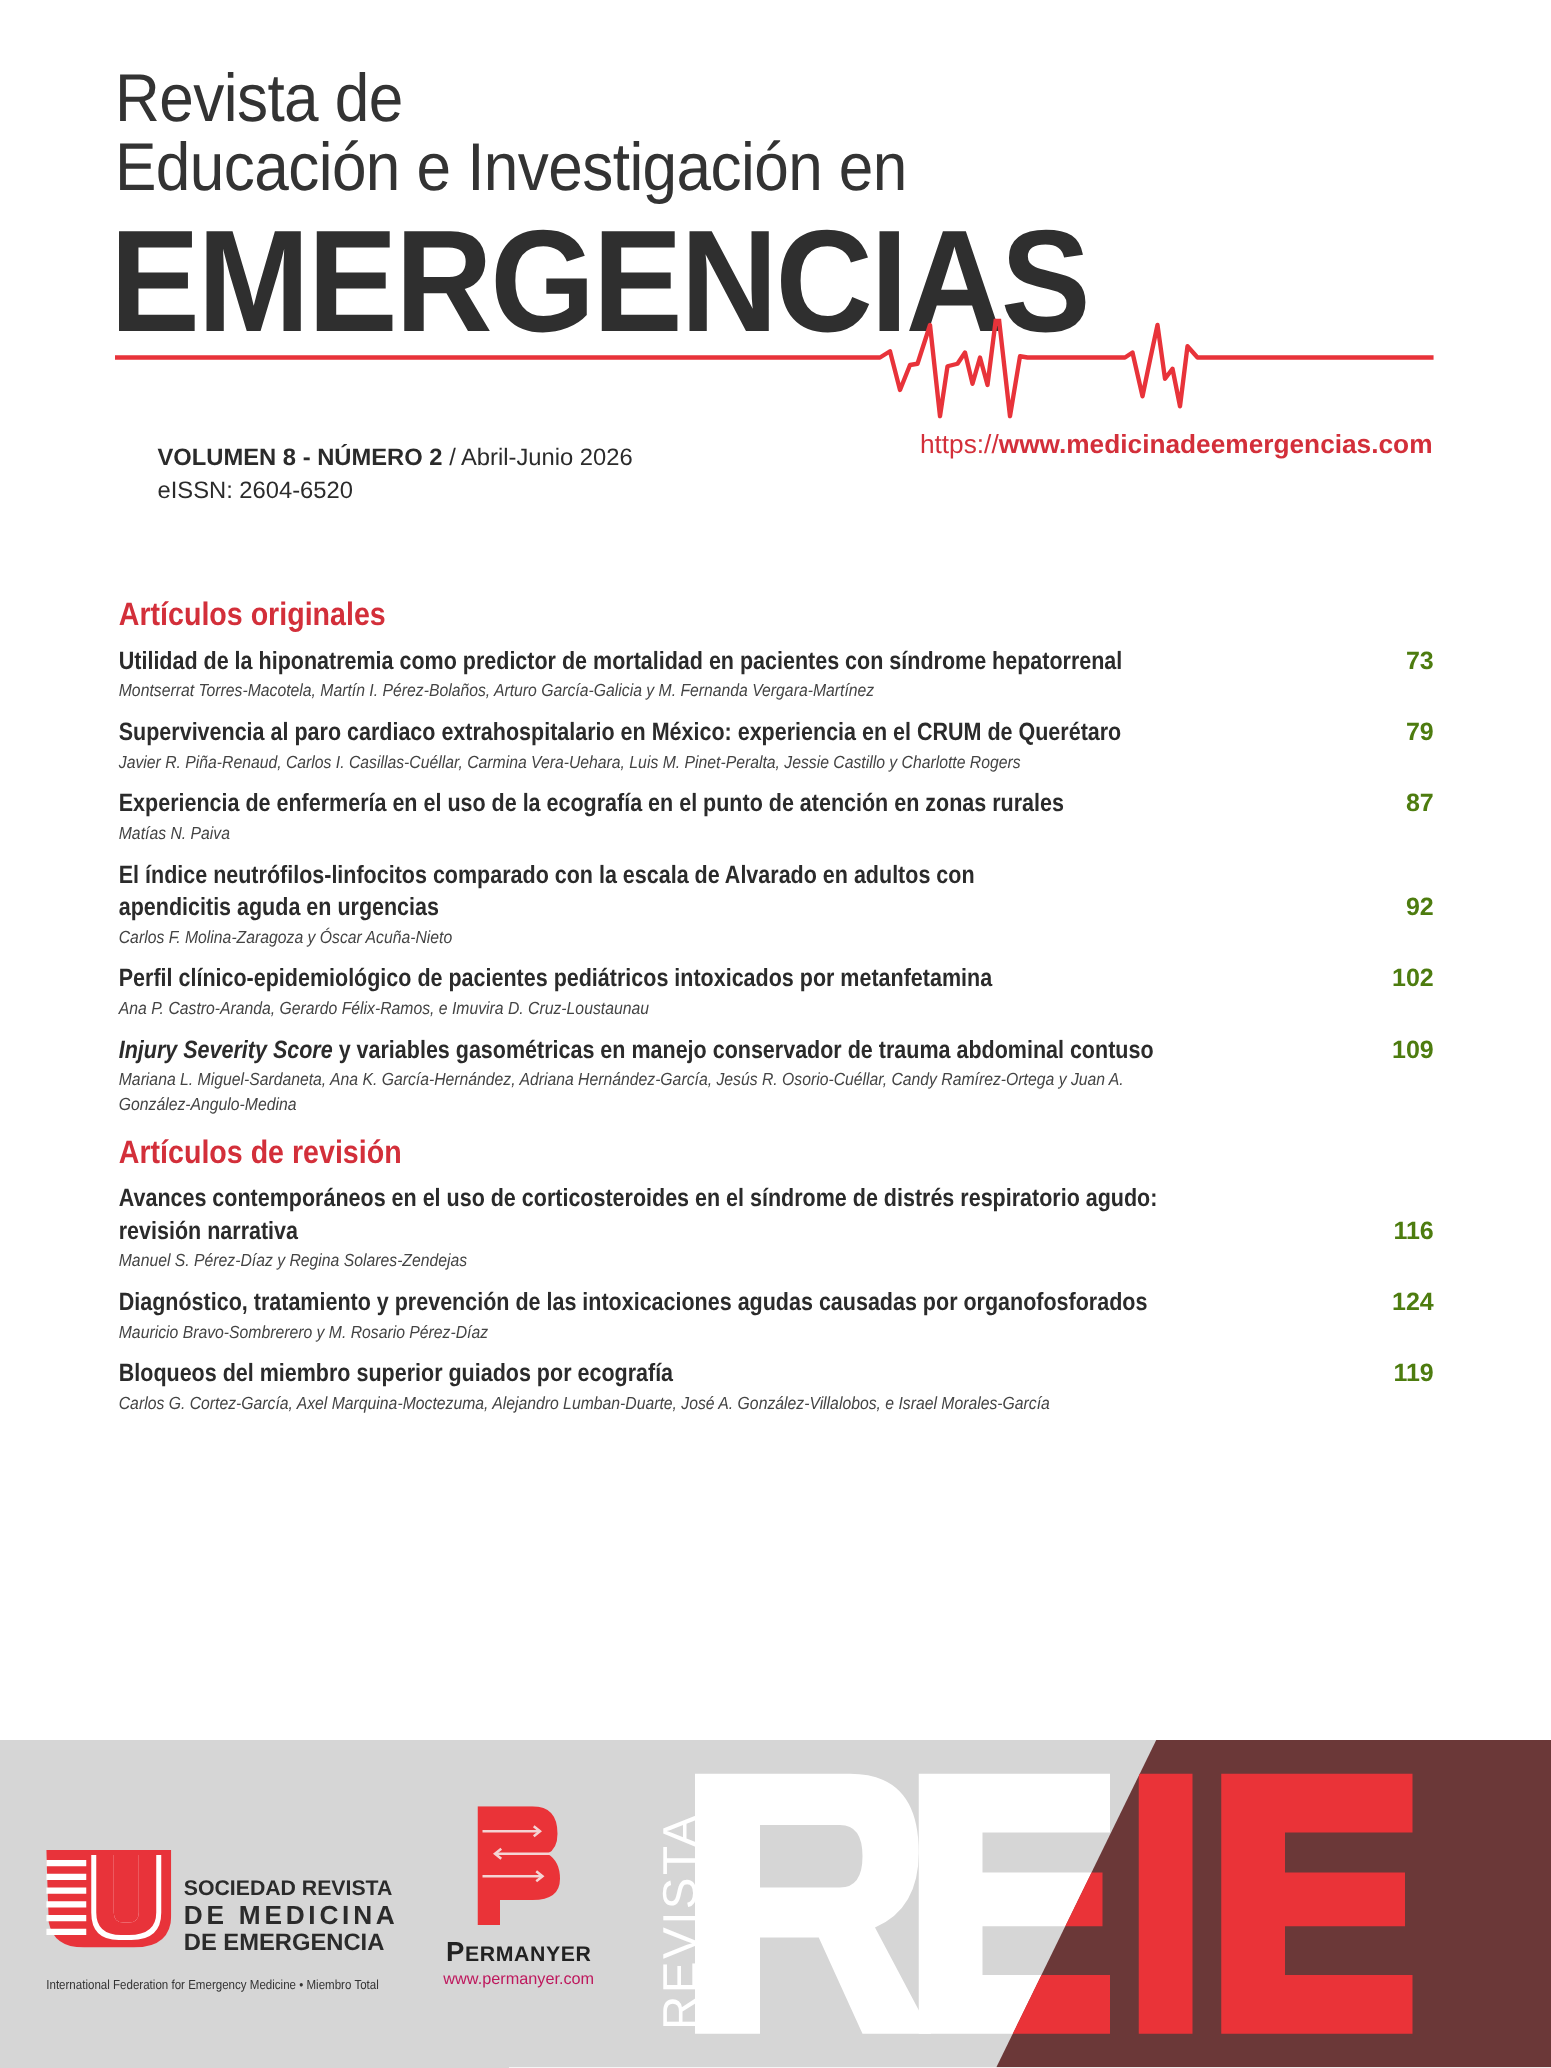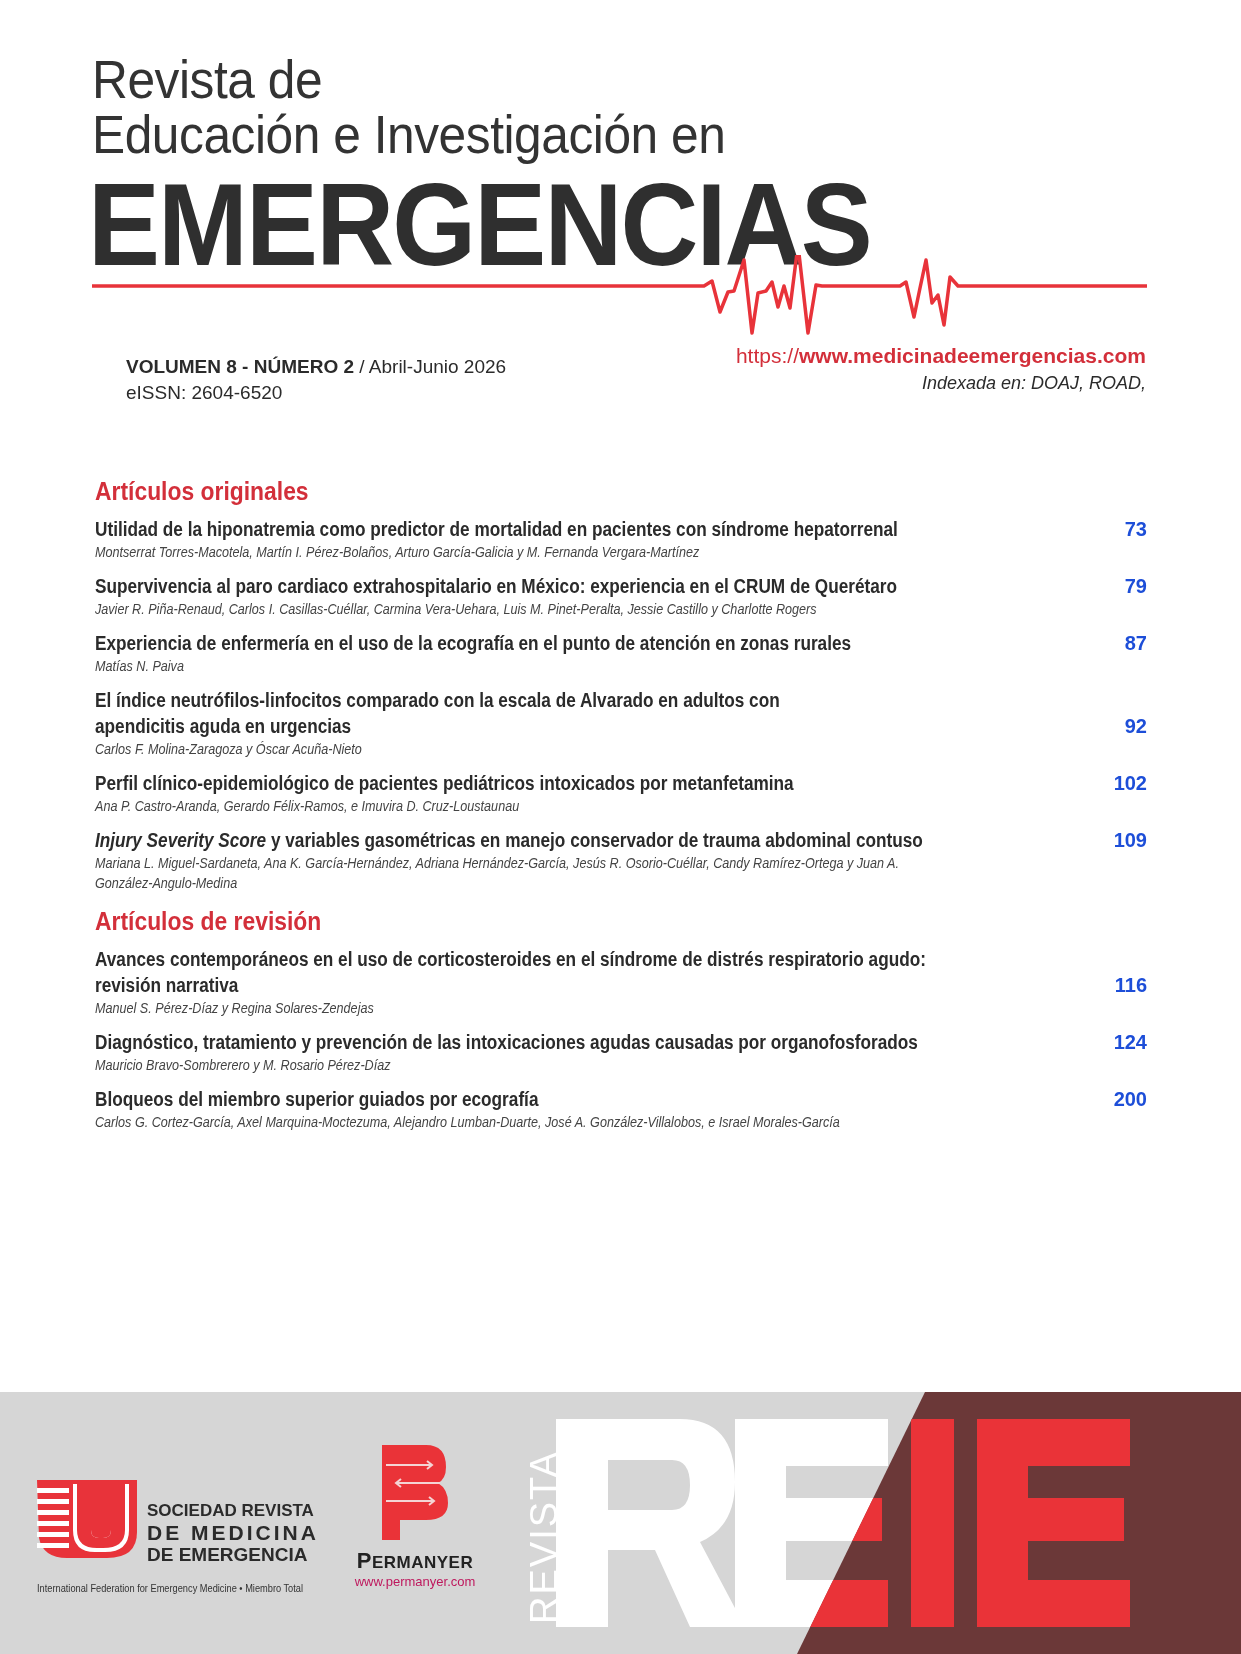--- a/index.html
+++ b/index.html
@@ -41,21 +41,21 @@
   .entry-title {
     font-size: 20px; line-height: 26px; font-weight: bold; color: #2b2b2b;
     transform: scaleX(0.86); transform-origin: left; width: 116%;
   }
   .entry-title i { font-style: italic; }
   .entry-authors {
     font-size: 14px; line-height: 20px; font-style: italic; color: #444;
     transform: scaleX(0.9); transform-origin: left; width: 111%;
   }
   .entry-page {
-    position: absolute; right: 0; font-size: 20px; font-weight: bold; color: #1d4ed8;
+    position: absolute; right: 0; font-size: 20px; font-weight: bold; color: #4d7c0f;
     line-height: 26px;
   }
 
   .footer { position: absolute; left: 0; top: 1392px; width: 1241px; height: 262px; background: #d6d6d6; overflow: hidden; }
   .smme { position: absolute; left: 37px; top: 1480px; }
   .smme-text { position: absolute; left: 110px; top: 20px; font-weight: bold; color: #2b2b2b; line-height: 22px; white-space: nowrap; }
   .smme-text .l1 { font-size: 17px; }
   .smme-text .l2 { font-size: 21px; letter-spacing: 3px; }
   .smme-text .l3 { font-size: 19px; }
   .smme-sub { position: absolute; left: 0; top: 102px; font-size: 10.5px; color: #333; white-space: nowrap; transform: scaleX(0.88); transform-origin: left; }
@@ -77,21 +77,20 @@
 <svg class="ecg" viewBox="0 0 1055 80" preserveAspectRatio="none">
   <polyline fill="none" stroke="#e8333a" stroke-width="3.5" stroke-linejoin="round" points="0,31 612,31 620,26 628,57 636,37 642,36 652,5 660,78 666,38 674,36 680,27 686,52 692,31 698,53 706,-10 716,78 724,30 730,31 808,31 814,27 822,62 828,33 834,5 840,48 846,40 852,70 858,22 866,31 1055,31"></polyline>
 </svg>
 
 <div class="issue-left">
   <div><b>VOLUMEN 8 - NÚMERO 2</b><span> / Abril-Junio 2026</span></div>
   <div>eISSN: 2604-6520</div>
 </div>
 <div class="issue-right">
   <div class="url"><span>https://</span><b>www.medicinadeemergencias.com</b></div>
-  <div class="indexed">Indexada en: DOAJ, ROAD,</div>
 </div>
 
 <div class="toc">
   <div class="sec-title">Artículos originales</div>
 
   <div class="entry">
     <span class="entry-page" style="top:0">73</span>
     <div class="entry-title">Utilidad de la hiponatremia como predictor de mortalidad en pacientes con síndrome hepatorrenal</div>
     <div class="entry-authors">Montserrat Torres-Macotela, Martín I. Pérez-Bolaños, Arturo García-Galicia y M. Fernanda Vergara-Martínez</div>
   </div>
@@ -127,21 +126,21 @@
     <span class="entry-page" style="top:26px">116</span>
     <div class="entry-title" style="width:104%">Avances contemporáneos en el uso de corticosteroides en el síndrome de distrés respiratorio agudo: revisión narrativa</div>
     <div class="entry-authors">Manuel S. Pérez-Díaz y Regina Solares-Zendejas</div>
   </div>
   <div class="entry">
     <span class="entry-page" style="top:0">124</span>
     <div class="entry-title">Diagnóstico, tratamiento y prevención de las intoxicaciones agudas causadas por organofosforados</div>
     <div class="entry-authors">Mauricio Bravo-Sombrerero y M. Rosario Pérez-Díaz</div>
   </div>
   <div class="entry">
-    <span class="entry-page" style="top:0">200</span>
+    <span class="entry-page" style="top:0">119</span>
     <div class="entry-title">Bloqueos del miembro superior guiados por ecografía</div>
     <div class="entry-authors">Carlos G. Cortez-García, Axel Marquina-Moctezuma, Alejandro Lumban-Duarte, José A. González-Villalobos, e Israel Morales-García</div>
   </div>
 </div>
 
 <div class="footer">
   <svg class="reie" viewBox="0 0 1241 262">
     <polygon points="925,0 1241,0 1241,262 797,262" fill="#6b3838"></polygon>
 
     <g fill="#ffffff">

